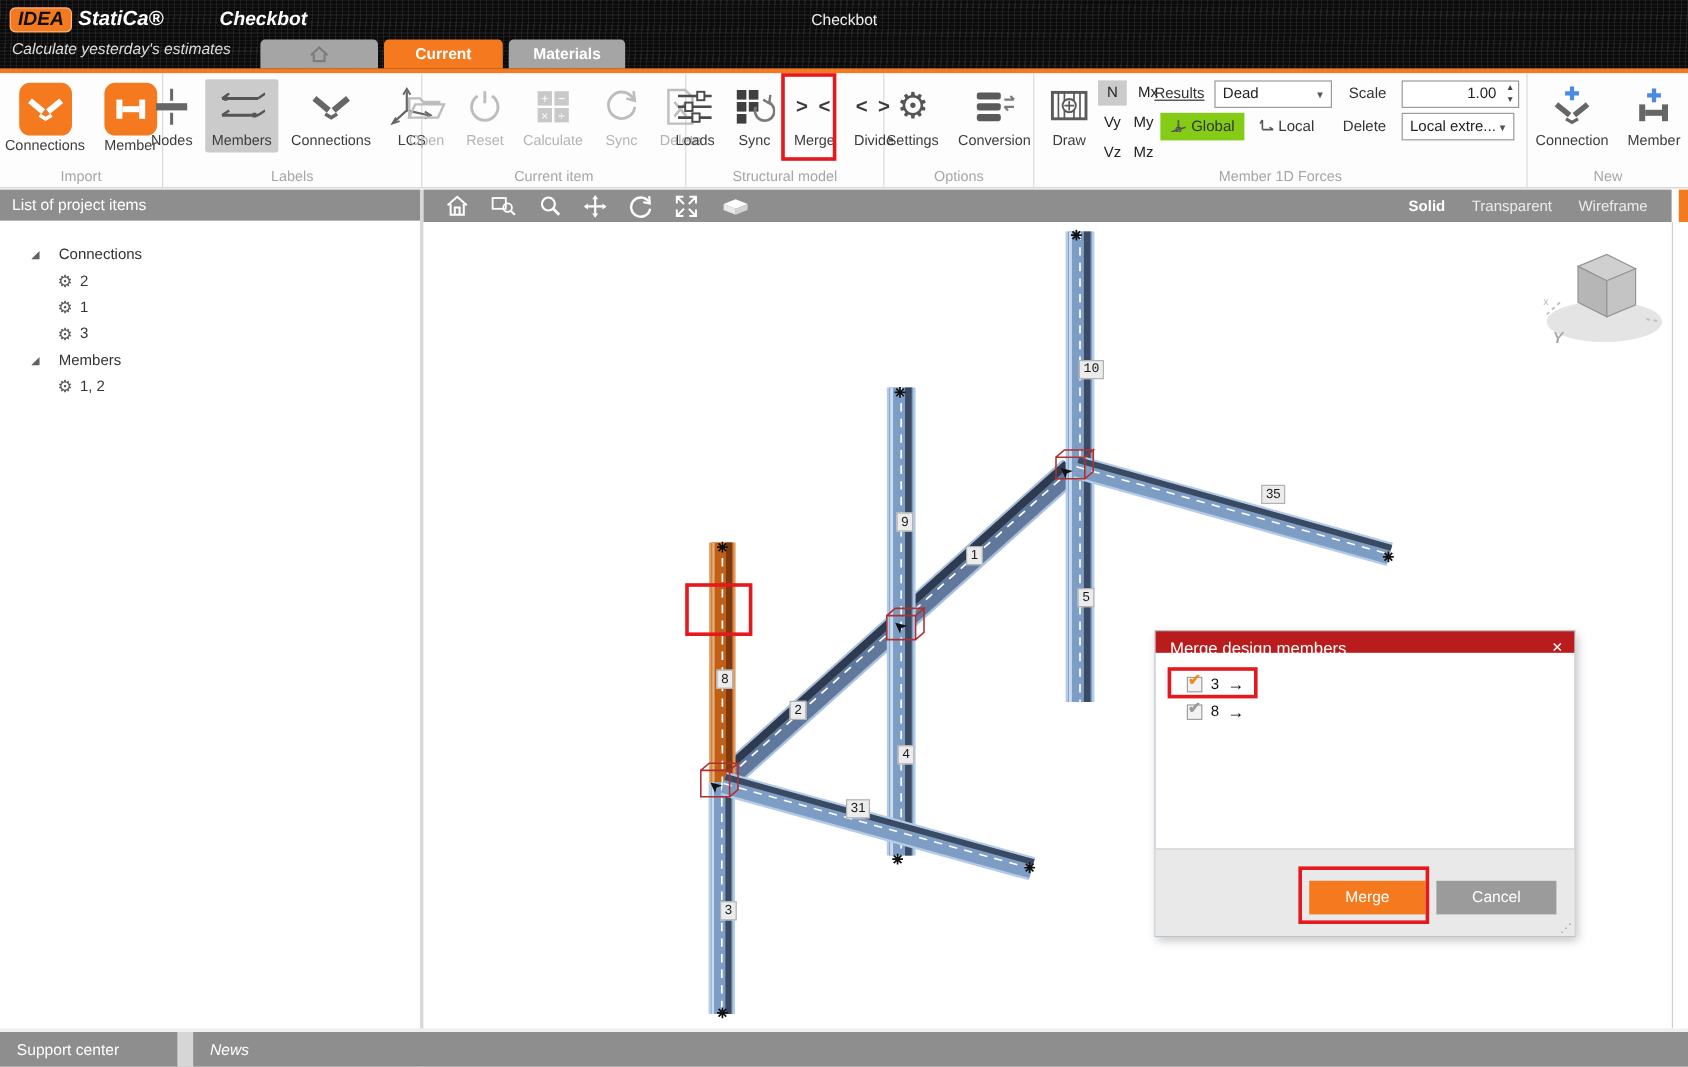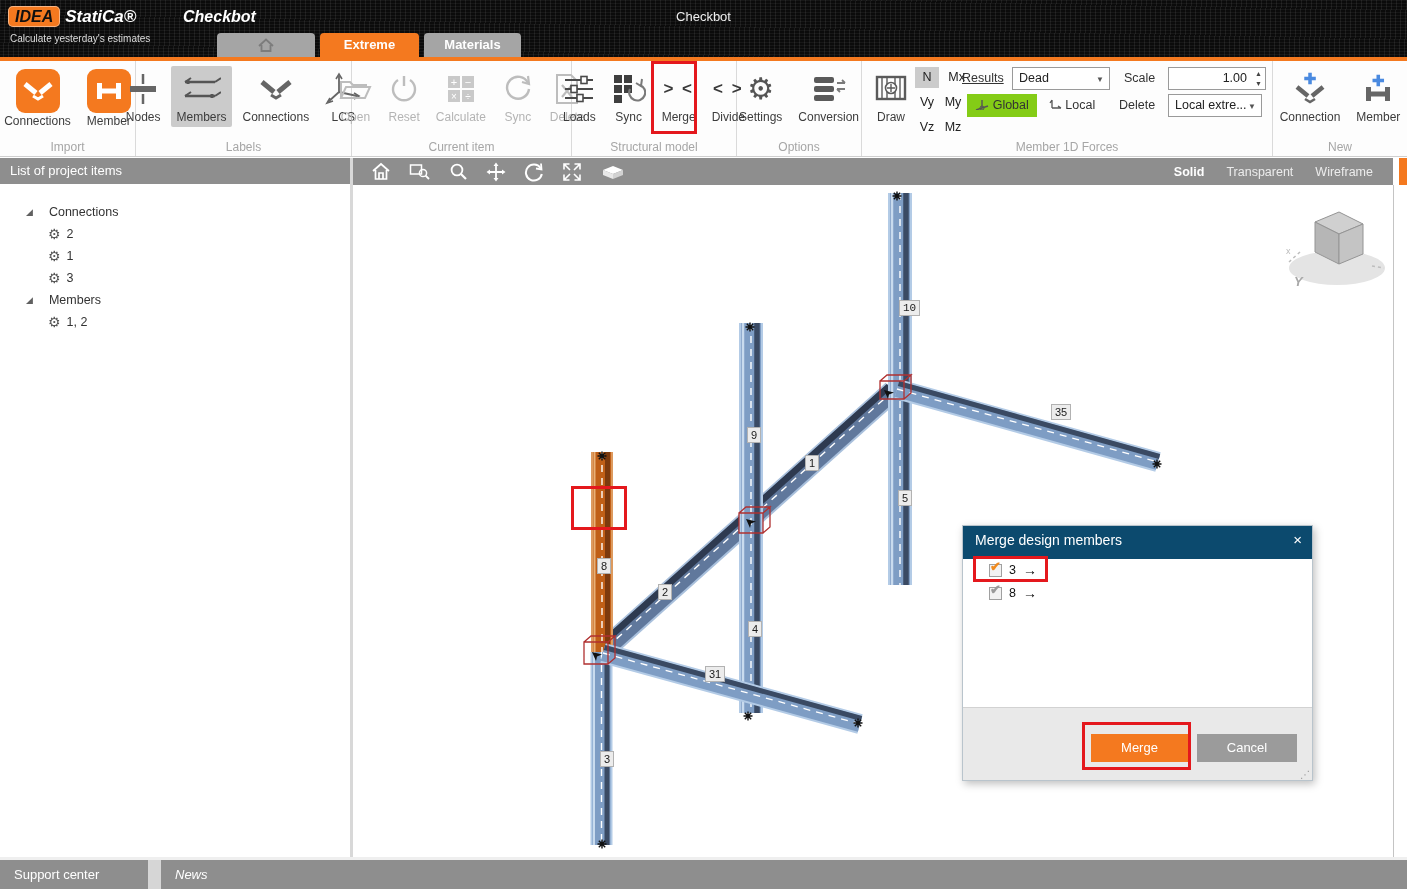--- a/index.html
+++ b/index.html
@@ -10,21 +10,21 @@
 
   
   #header{position:absolute;left:0;top:0;width:1407px;height:61px;background:#0b0b0b;
     background-image:repeating-linear-gradient(92deg,rgba(255,255,255,.07) 0 1px,transparent 1px 5px),
                      repeating-linear-gradient(180deg,rgba(255,255,255,.05) 0 1px,transparent 1px 3px);}
   #accentline{position:absolute;left:0;top:57px;width:1407px;height:4px;}
   .logo-badge{display:inline-block;background:#f4791f;border-radius:5px;padding:0 7px;
     font-style:italic;font-weight:900;font-size:16px;line-height:21px;color:#101010;
     box-shadow:inset 0 0 0 1px rgba(255,255,255,.45);}
   .brand{color:#fff;font-style:italic;font-weight:bold;font-size:17px;margin-left:5px;}
-  .tagline{position:absolute;left:10px;top:33px;color:#ddd;font-size:10px;}
+  .tagline{position:absolute;left:10px;top:33px;color:#ddd;font-style:italic;font-size:13px;}
   .appname{position:absolute;left:183px;top:8px;color:#fff;font-style:italic;font-weight:bold;font-size:16px;}
   .wintitle{position:absolute;left:0;right:0;top:9px;text-align:center;color:#eee;font-size:13px;}
   .tab{position:absolute;top:33px;height:24px;border-radius:4px 4px 0 0;background:#a5a5a5;
     color:#fff;font-weight:bold;font-size:13px;text-align:center;line-height:24px;}
   .tab.active{background:#f4791f;}
   .home-glyph svg{display:block;margin:4px auto 0;}
 
   
   #ribbon{position:absolute;left:0;top:61px;width:1407px;height:96px;background:#fdfdfd;
     border-bottom:1px solid #cfcfcf;display:flex;}
@@ -67,21 +67,21 @@
   #vp-modes .active{font-weight:bold;color:#fff;}
   #vp-orange{position:absolute;left:1399px;top:158px;width:8px;height:27px;}
   #vp-rightstrip{position:absolute;left:1393px;top:185px;width:14px;height:672px;background:#fff;border-left:1px solid #c4c4c4;}
   #canvas{position:absolute;left:353px;top:185px;width:1040px;height:672px;background:#fff;overflow:hidden;}
   .ml{position:absolute;background:#ececec;border:1px solid #b2b2b2;color:#1a1a1a;
      font-size:11px;line-height:14px;padding:0 3px;}
 
   
   #dialog{position:absolute;left:962px;top:525px;width:351px;height:256px;background:#fff;
     border:1px solid #b9c4cc;box-shadow:2px 3px 8px rgba(0,0,0,.25);z-index:20;}
-  #dlg-title{height:33px;background:#0c4a6e;color:#fff;font-size:14px;line-height:28px;padding-left:12px;position:relative;}
+  #dlg-title{height:18px;background:#b91c1c;color:#fff;font-size:14px;line-height:28px;padding-left:12px;position:relative;}
   #dlg-close{position:absolute;right:10px;top:0;font-size:15px;color:#fff;line-height:28px;}
   .dlg-row{position:absolute;left:26px;display:flex;align-items:center;gap:7px;font-size:12.5px;color:#111;}
   .cb{position:relative;width:13px;height:13px;background:#f2f2f2;border:1px solid #a0a0a0;}
   .cb .chk{position:absolute;left:0px;top:-6px;font-size:13px;font-weight:bold;}
   .chk.on{color:#f08a1e;} .chk.off{color:#9a9a9a;}
   .dlg-arrow{font-weight:bold;font-size:14px;color:#000;}
   #dlg-footer{position:absolute;left:0;bottom:0;width:100%;height:73px;background:#e9e9e9;border-top:1px solid #d2d2d2;}
   .dlg-btn{position:absolute;top:26px;height:28px;color:#fff;font-size:13px;text-align:center;line-height:28px;}
   #btn-merge{left:128px;width:97px;background:#f4791f;}
   #btn-cancel{left:234px;width:100px;background:#9b9b9b;}
@@ -109,21 +109,21 @@
     <div class="appname">Checkbot</div>
     <div class="wintitle">Checkbot</div>
 
     <div class="tab home-glyph" style="left:217px;width:98px;">
       <span>
         <svg width="20" height="16" viewBox="0 0 20 16">
             <path d="M3,9 L10,2.5 L17,9 M5.5,8 V14 H14.5 V8" fill="none" stroke="#7c7c7c" stroke-width="1.8"></path>
           </svg>
       </span>
     </div>
-    <div class="tab active" style="left:320px;width:99px;">Extreme</div>
+    <div class="tab active" style="left:320px;width:99px;">Current</div>
     <div class="tab" style="left:424px;width:97px;">Materials</div>
     <div id="accentline" style="background:#f4791f;"></div>
   </div>
 
   <div id="ribbon">
 
     <div class="g" style="width:136px;">
       <div class="gc">
         <div class="rbtn">
           <div class="icon44">

